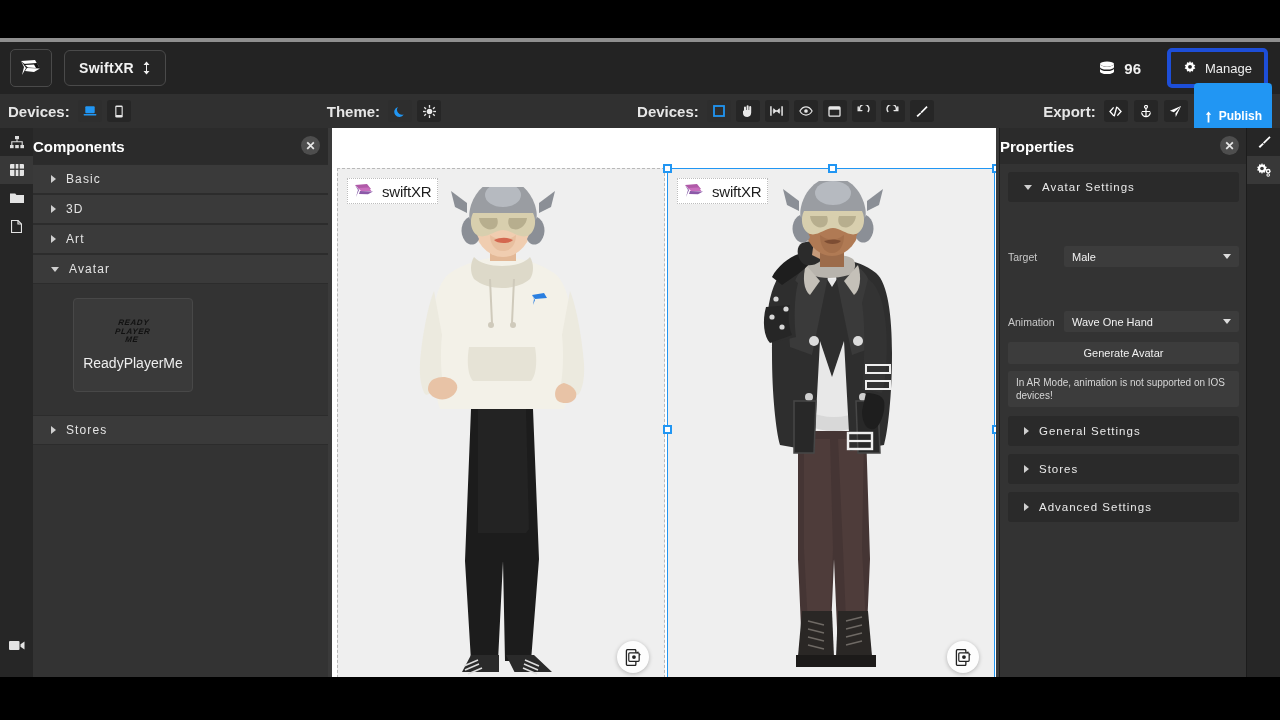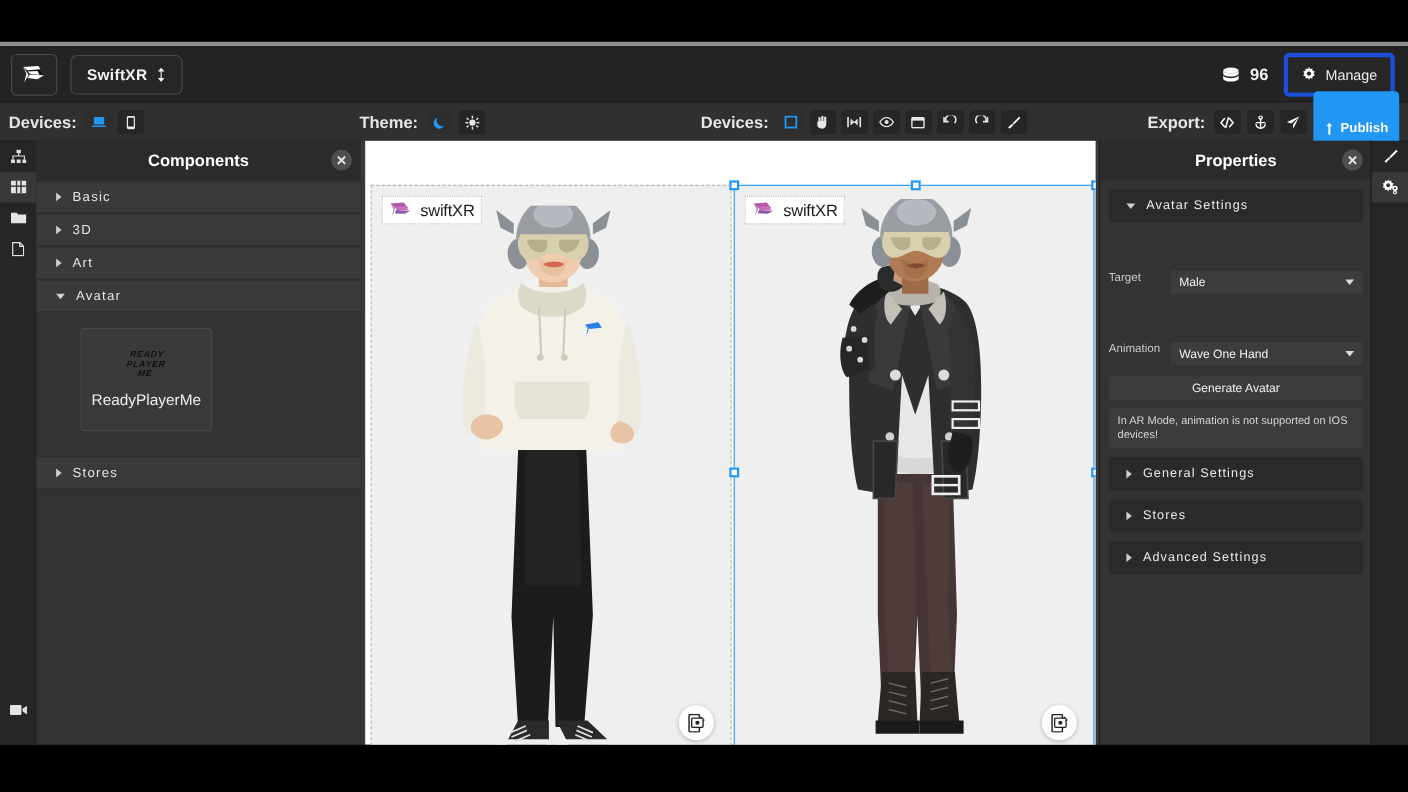--- a/index.html
+++ b/index.html
@@ -7,21 +7,21 @@
   #app{position:absolute;left:0;top:42px;width:1280px;height:635px;background:#2b2b2b;overflow:hidden;}
 
   
   .topbar{position:absolute;left:0;top:0;width:1280px;height:52px;background:#232323;
           border-bottom:1px solid #3c3c3c;display:flex;align-items:center;}
   .logo-btn{margin-left:10px;width:40px;height:36px;border:1px solid #4a4a4a;border-radius:5px;
             background:#262626;display:flex;align-items:center;justify-content:center;cursor:pointer;}
   .proj-btn{margin-left:12px;height:34px;padding:0 14px;border:1px solid #4a4a4a;border-radius:6px;
             background:#262626;display:flex;align-items:center;gap:8px;cursor:pointer;}
   .proj-btn .txt{color:#f2f2f2;font-size:14px;font-weight:bold;letter-spacing:.3px;}
-  .topbar-right{margin-left:auto;margin-right:12px;display:flex;align-items:center;gap:14px;justify-content:space-between;}
+  .topbar-right{margin-left:auto;margin-right:12px;display:flex;align-items:center;gap:26px;justify-content:space-between;}
   .coins{display:flex;align-items:center;gap:8px;color:#f2f2f2;font-size:15px;font-weight:bold;}
   .manage-btn{height:32px;padding:0 12px;border:4px solid #1d4ed8;border-radius:5px;background:#262626;
               display:flex;align-items:center;gap:8px;color:#eee;font-size:13px;cursor:pointer;}
 
   
   .toolbar2{position:absolute;left:0;top:52px;width:1280px;height:34px;background:#303030;
             border-bottom:1px solid #1e1e1e;display:flex;align-items:center;}
   .tb-label{color:#e6e6e6;font-size:15px;font-weight:bold;}
   .tb-grp{display:flex;align-items:center;gap:5px;}
   .tb-btn{width:24px;height:22px;border-radius:3px;background:#262626;display:flex;
@@ -36,21 +36,21 @@
   .rail.right{right:0;border-left:1px solid #1c1c1c;}
   .rail-btn{width:33px;height:28px;display:flex;align-items:center;justify-content:center;cursor:pointer;}
   .rail-btn.on{background:#383838;}
   .rail-bottom{position:absolute;bottom:18px;left:0;}
 
   
   .panel{position:absolute;top:86px;height:549px;background:#333;}
   .panel.left{left:33px;width:295px;border-right:1px solid #1c1c1c;}
   .panel.right{right:33px;width:247px;border-left:1px solid #1c1c1c;}
   .panel-head{position:relative;height:36px;background:#2b2b2b;display:flex;align-items:center;
-              justify-content:center;}
+              justify-content:flex-start;}
   .panel-head .t{color:#fff;font-size:15px;font-weight:bold;}
   .panel-x{position:absolute;right:8px;top:8px;width:19px;height:19px;border-radius:50%;
            background:#4e4e4e;color:#e8e8e8;font-size:12px;font-weight:bold;display:flex;
            align-items:center;justify-content:center;cursor:pointer;line-height:1;}
 
   .acc{height:28px;background:#3a3a3a;border-top:1px solid #2c2c2c;border-bottom:1px solid #2c2c2c;
        display:flex;align-items:center;gap:10px;padding-left:18px;cursor:pointer;}
   .acc .lbl{color:#e4e4e4;font-size:12px;letter-spacing:1.1px;}
   .tri{width:0;height:0;border-left:5px solid #cfcfcf;border-top:4px solid transparent;
        border-bottom:4px solid transparent;}
@@ -63,21 +63,21 @@
              justify-content:center;cursor:pointer;}
   .rpm-logo{font-family:"Liberation Sans",sans-serif;font-size:8px;font-weight:bold;font-style:italic;
             color:#111;line-height:8.5px;text-align:center;letter-spacing:.6px;transform:skewX(-6deg);}
   .comp-card .cap{margin-top:11px;color:#eee;font-size:14px;}
 
   
   .pr-body{padding:8px 8px 0 8px;}
   .pr-sec{background:#2a2a2a;border-radius:3px;height:30px;display:flex;align-items:center;
           gap:10px;padding-left:16px;margin-bottom:8px;cursor:pointer;}
   .pr-sec .lbl{color:#e9e9e9;font-size:11.5px;letter-spacing:1px;}
-  .pr-row{display:flex;align-items:flex-start;margin-bottom:7px;margin-top:44px;}
+  .pr-row{display:flex;align-items:center;margin-bottom:7px;margin-top:44px;}
   .pr-row .k{width:56px;color:#c9c9c9;font-size:10.5px;}
   .sel{flex:1;height:21px;background:#3c3c3c;border-radius:2px;display:flex;align-items:center;
        justify-content:space-between;padding:0 8px;color:#f2f2f2;font-size:11px;cursor:pointer;}
   .caret{width:0;height:0;border-left:4px solid transparent;border-right:4px solid transparent;
          border-top:5px solid #dcdcdc;}
   .gen-btn{height:22px;background:#3c3c3c;border-radius:2px;display:flex;align-items:center;
            justify-content:center;color:#f0f0f0;font-size:11px;margin:10px 0 7px 0;cursor:pointer;}
   .note{background:#3c3c3c;border-radius:2px;padding:5px 8px;color:#d6d6d6;font-size:10px;
         line-height:13px;margin-bottom:9px;}
 

